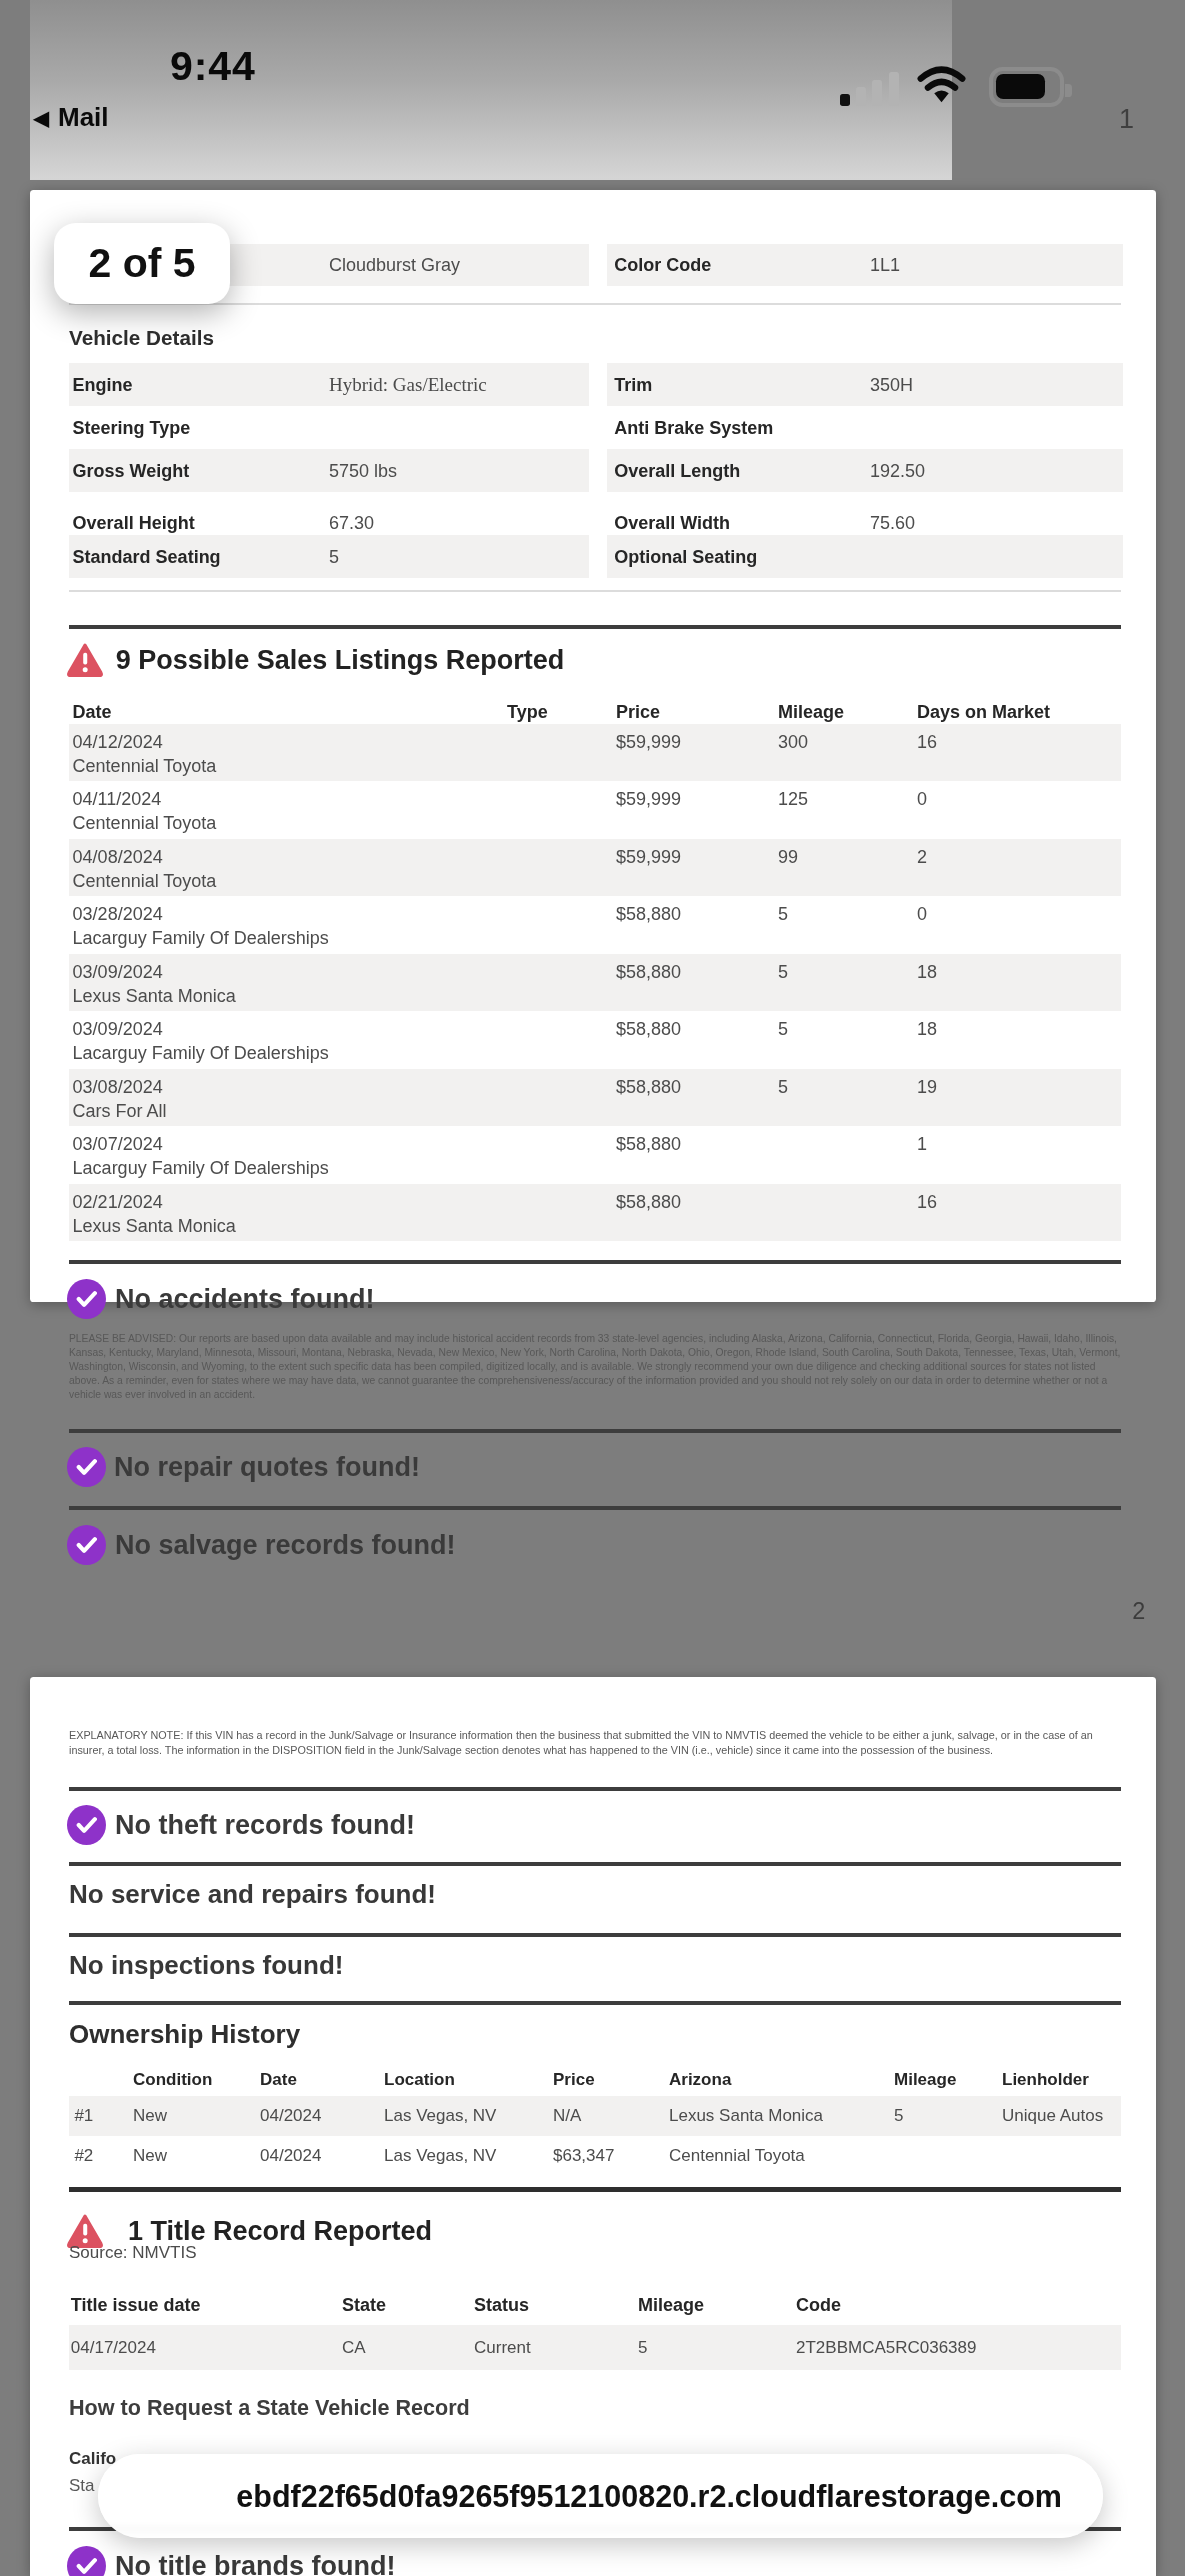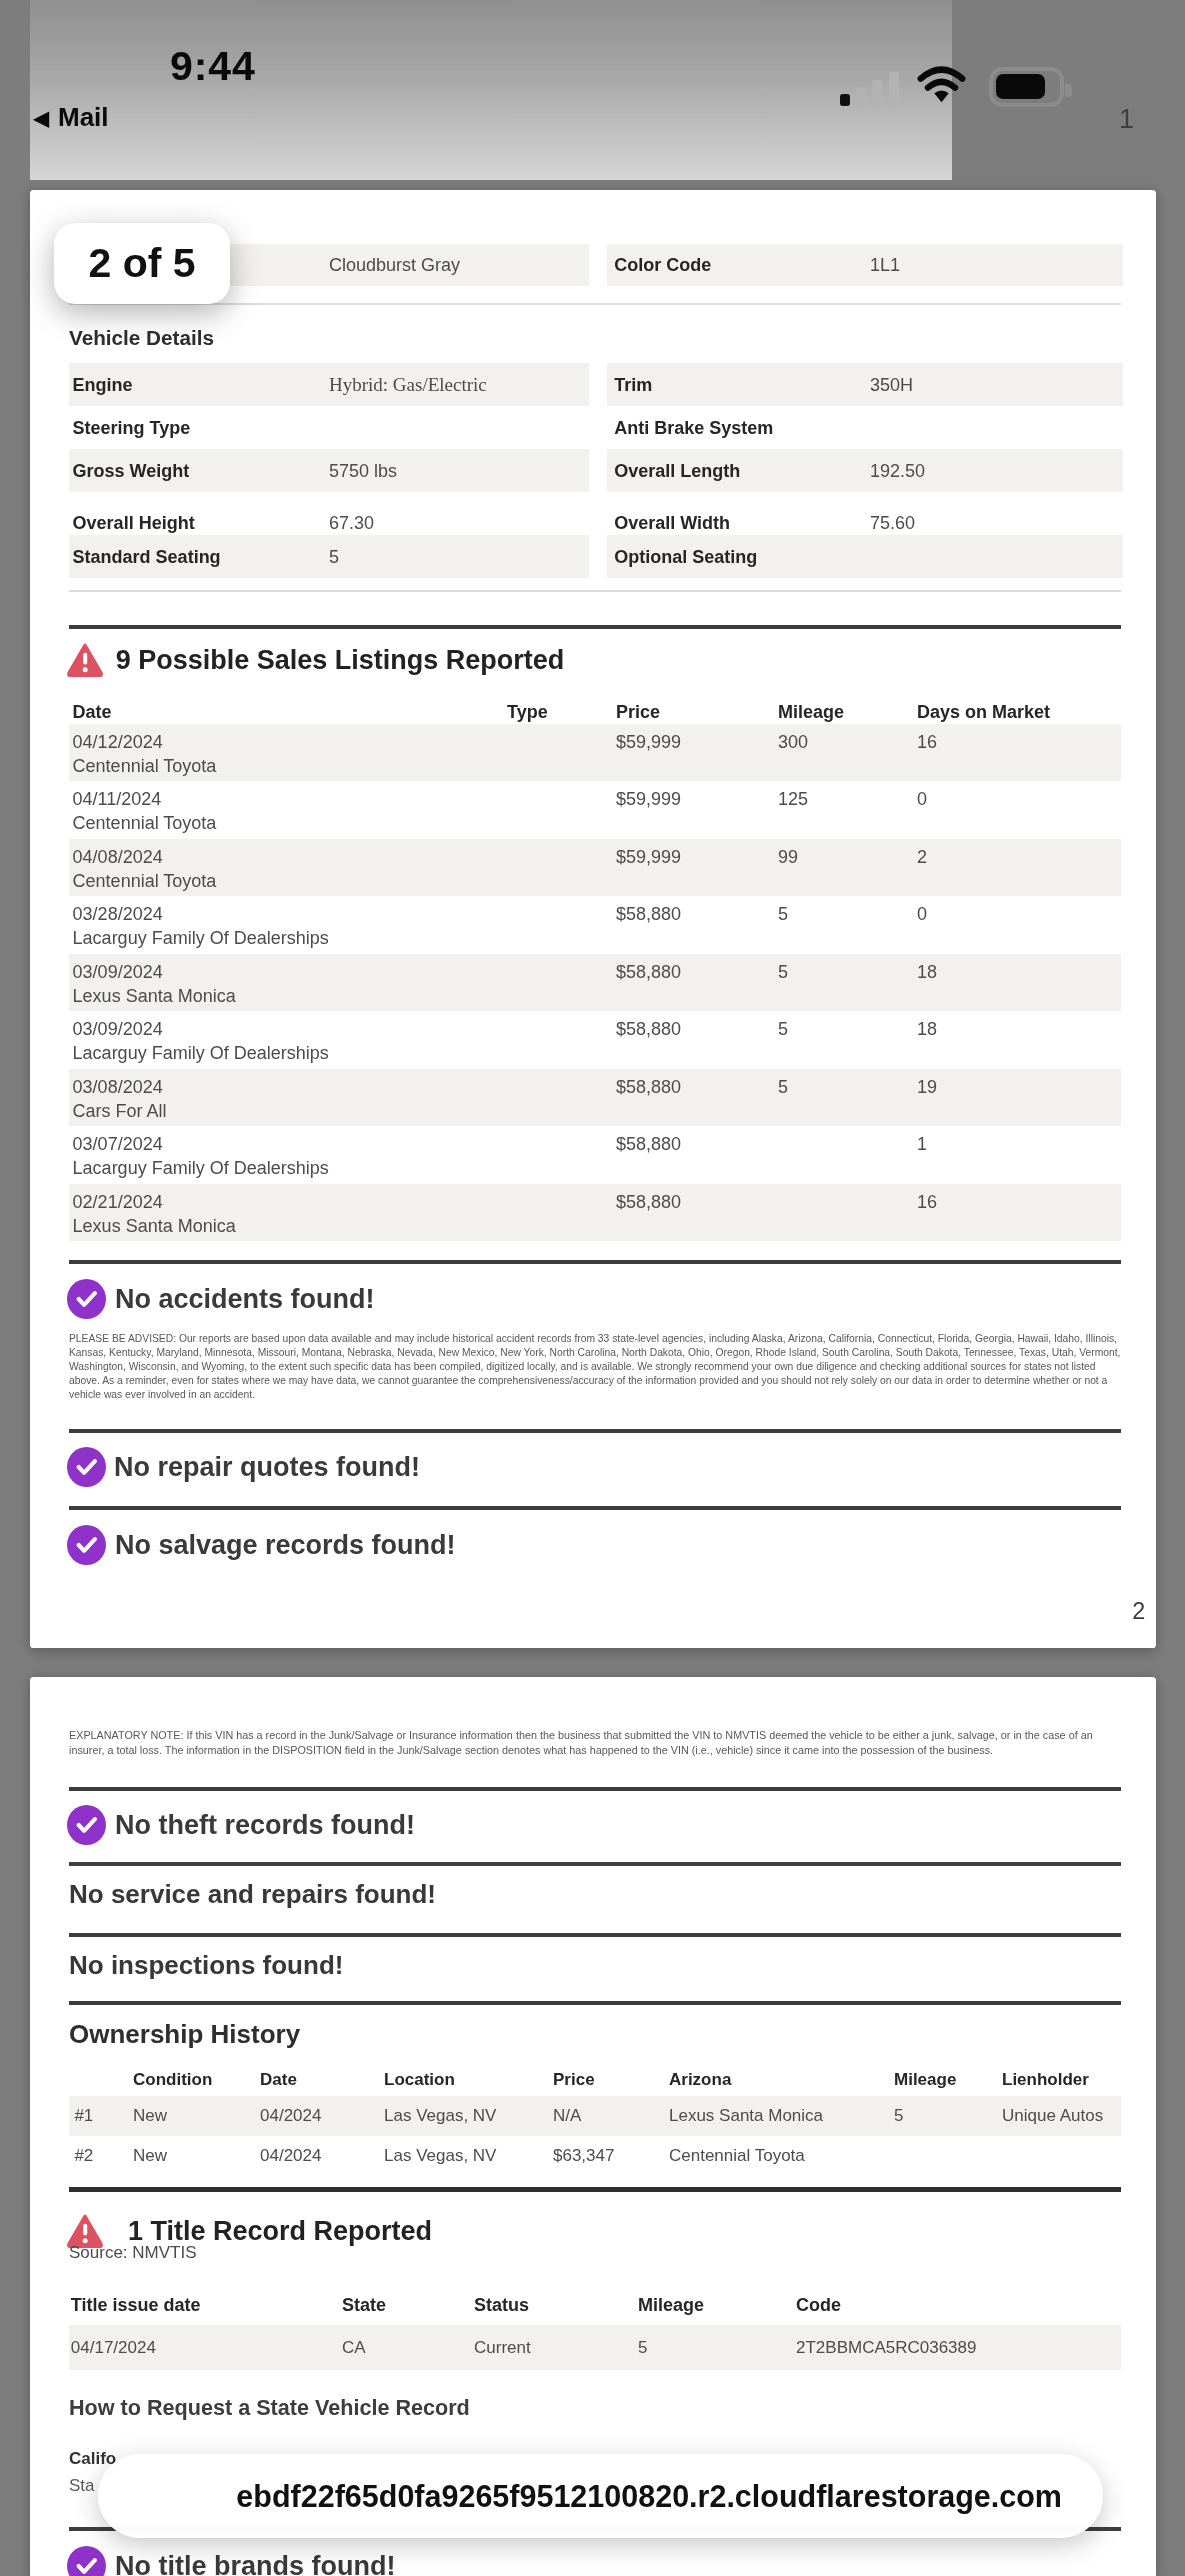--- a/index.html
+++ b/index.html
@@ -29,21 +29,21 @@
   .sigbars span:nth-child(3){ left:32px; height:26px; }
   .sigbars span:nth-child(4){ left:49px; height:34px; }
 
   .wifi { left:887px; top:66px; }
   .battery { left:959px; top:67px; width:75px; height:40px; border:4.5px solid #8c8c8c; border-radius:13.5px; }
   .battery .fill { position:absolute; left:2.7px; top:2.7px; width:49px; height:25px; border-radius:7.2px; background:#0a0a0a; }
   .battery .nub { position:absolute; right:-11.7px; top:12.6px; width:6.3px; height:13.5px; border-radius:0 3.6px 3.6px 0; background:#8c8c8c; }
 
   
   .page { position:absolute; left:30px; width:1126px; background:#fff; border-radius:3.6px; box-shadow:0 2.7px 12.6px rgba(0,0,0,.28); }
-  #page1 { top:190px; height:1458px; }
+  #page1 { top:190px; height:1112px; }
   #page2 { top:1677px; height:899px; border-radius:3.6px 3.6px 0 0; }
 
   .hr-dark  { position:absolute; left:39px; width:1052px; height:3.6px; background:#3d3d3d; }
   .hr-dark.thick { height:4.5px; background:#2e2e2e; }
   .hr-light { position:absolute; left:39px; width:1052px; height:1.8px; background:#dcdcdc; }
 
   .band { position:absolute; height:100%; }
   .band.shade { background:#f2f1f0; }
   .lband { left:39px;  width:520px; }
   .rband { left:577px; width:516px; }

